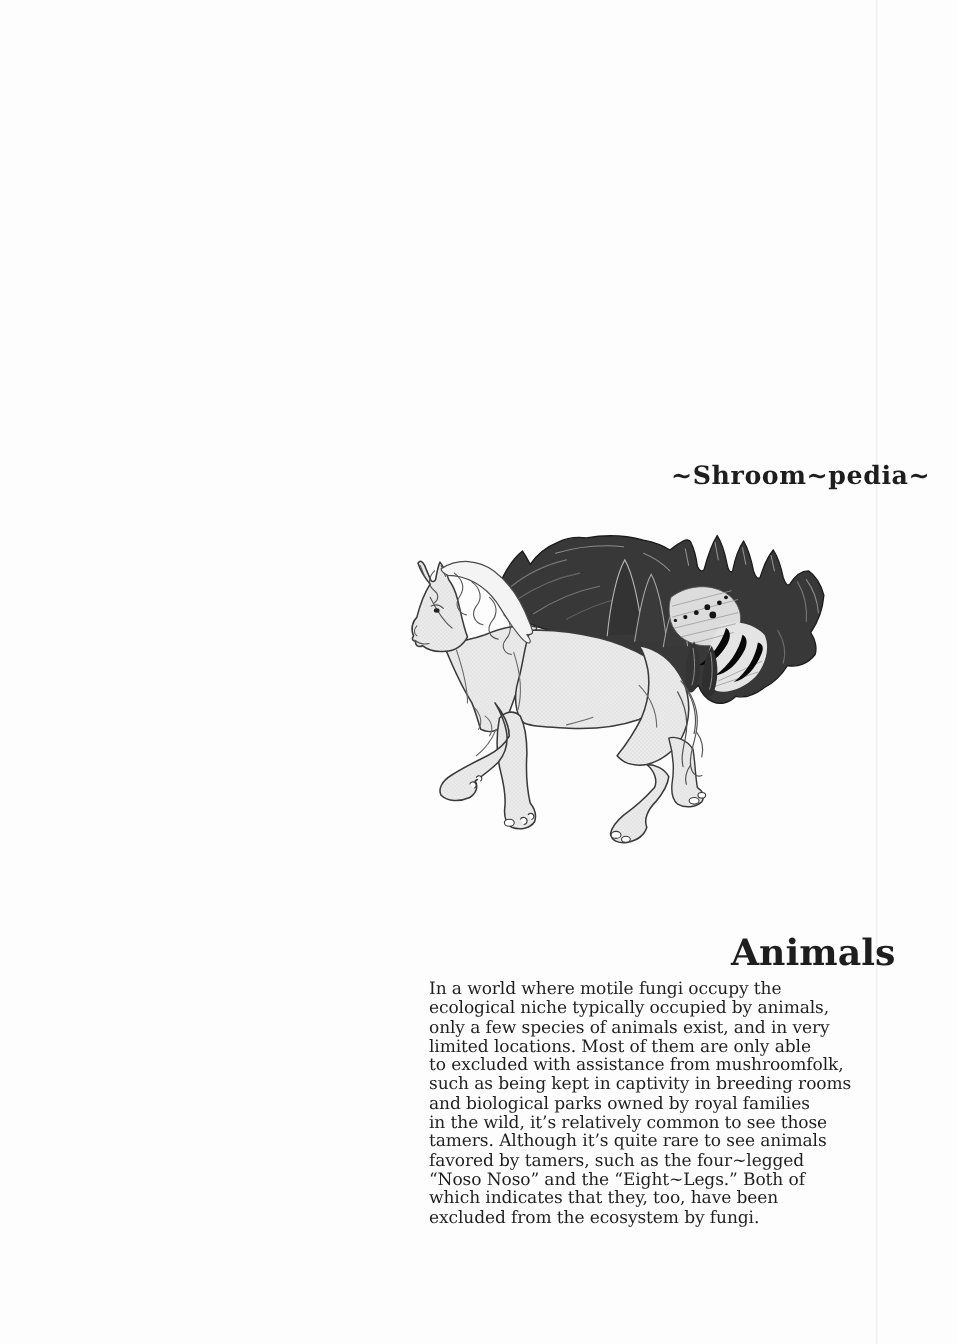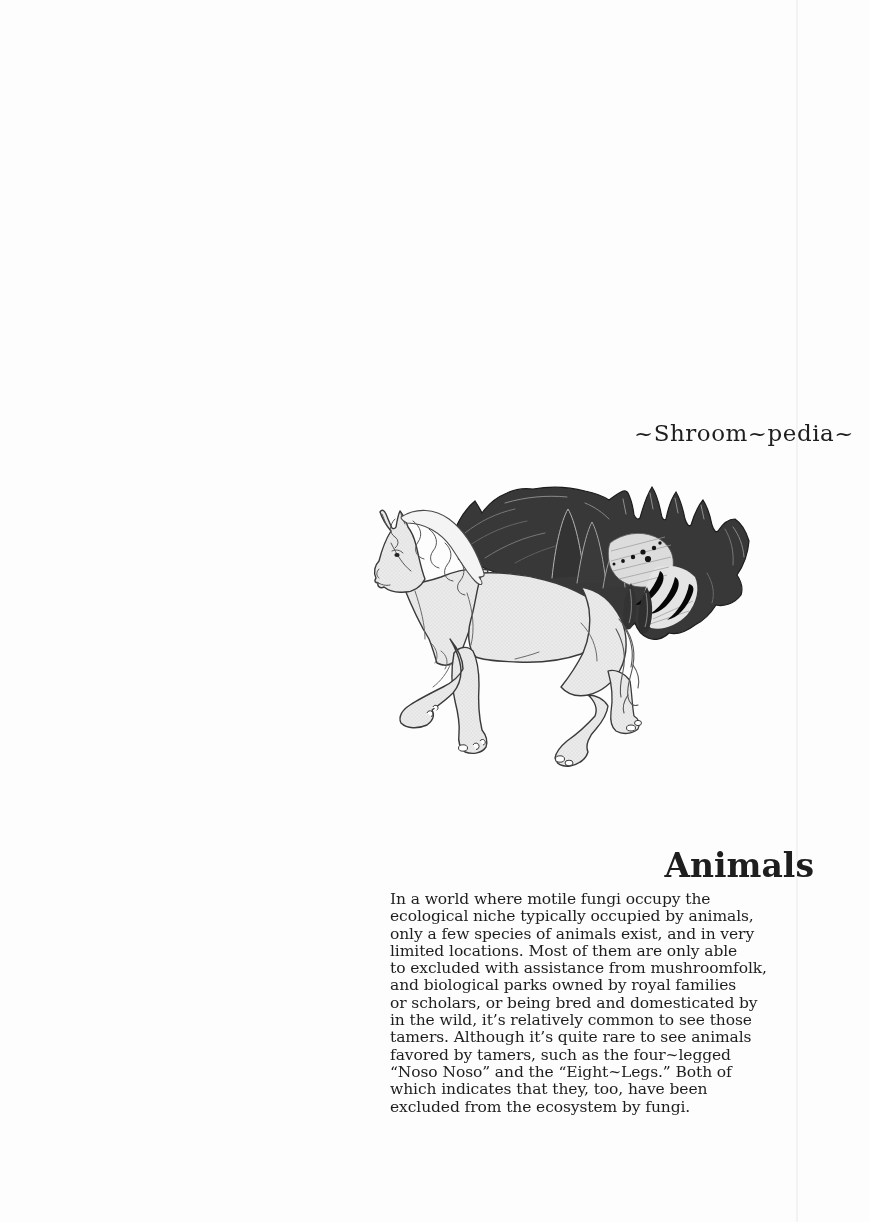--- a/index.html
+++ b/index.html
@@ -8,22 +8,22 @@
     background:#fdfdfd;
     font-family:"DejaVu Serif","Liberation Serif",serif;
     color:#1e1e1e;
   }
   .page-edge-line{
     position:absolute;left:796px;top:0;width:2px;height:1222px;
     background:#f3f3f3;
   }
   .header-title{
     position:absolute;left:610px;top:419px;width:212px;
-    text-align:center;font-weight:normal;font-size:23px;line-height:28px;
-    letter-spacing:0.5px;white-space:nowrap;margin-left:24px;
+    text-align:center;font-weight:bold;font-size:23px;line-height:28px;
+    letter-spacing:0.5px;white-space:nowrap;
   }
   .illustration{
     position:absolute;left:355px;top:473px;width:415px;height:310px;
   }
   .article-title{
     position:absolute;left:364px;top:848px;width:450px;
     text-align:right;font-weight:bold;font-size:33px;line-height:36px;
   }
   .article-body{
     position:absolute;left:390px;top:891px;width:410px;
@@ -294,21 +294,21 @@
 </div>
 
 <div class="article-title">Animals</div>
 
 <div class="article-body">
   <div class="bl">In a world where motile fungi occupy the</div>
   <div class="bl">ecological niche typically occupied by animals,</div>
   <div class="bl">only a few species of animals exist, and in very</div>
   <div class="bl">limited locations. Most of them are only able</div>
   <div class="bl">to excluded with assistance from mushroomfolk,</div>
+  <div class="bl">such as being kept in captivity in breeding rooms</div>
   <div class="bl">and biological parks owned by royal families</div>
-  <div class="bl">or scholars, or being bred and domesticated by</div>
   <div class="bl">in the wild, it’s relatively common to see those</div>
   <div class="bl">tamers. Although it’s quite rare to see animals</div>
   <div class="bl">favored by tamers, such as the four~legged</div>
   <div class="bl">“Noso Noso” and the “Eight~Legs.” Both of</div>
   <div class="bl">which indicates that they, too, have been</div>
   <div class="bl">excluded from the ecosystem by fungi.</div>
 </div>
 
 </body></html>

